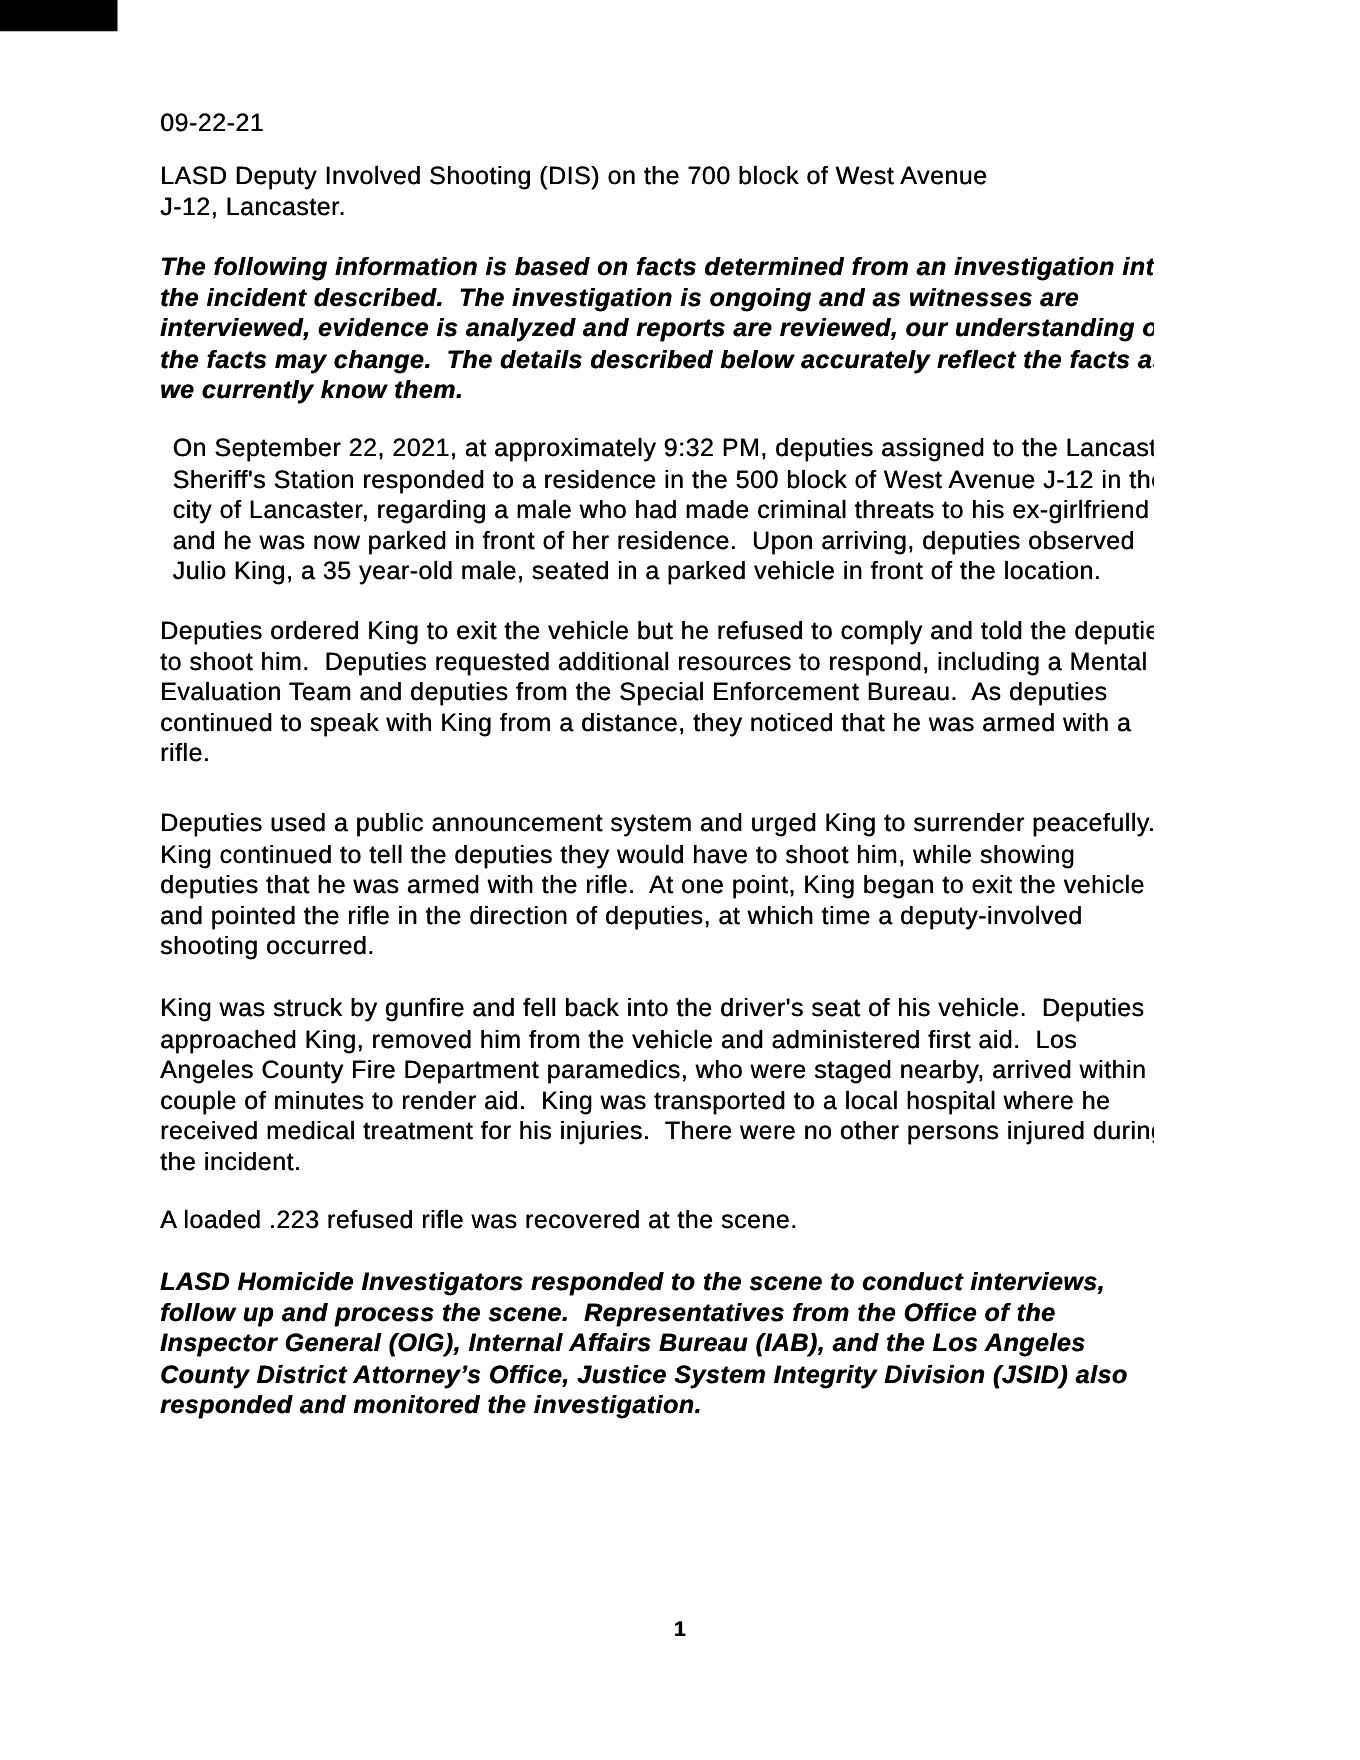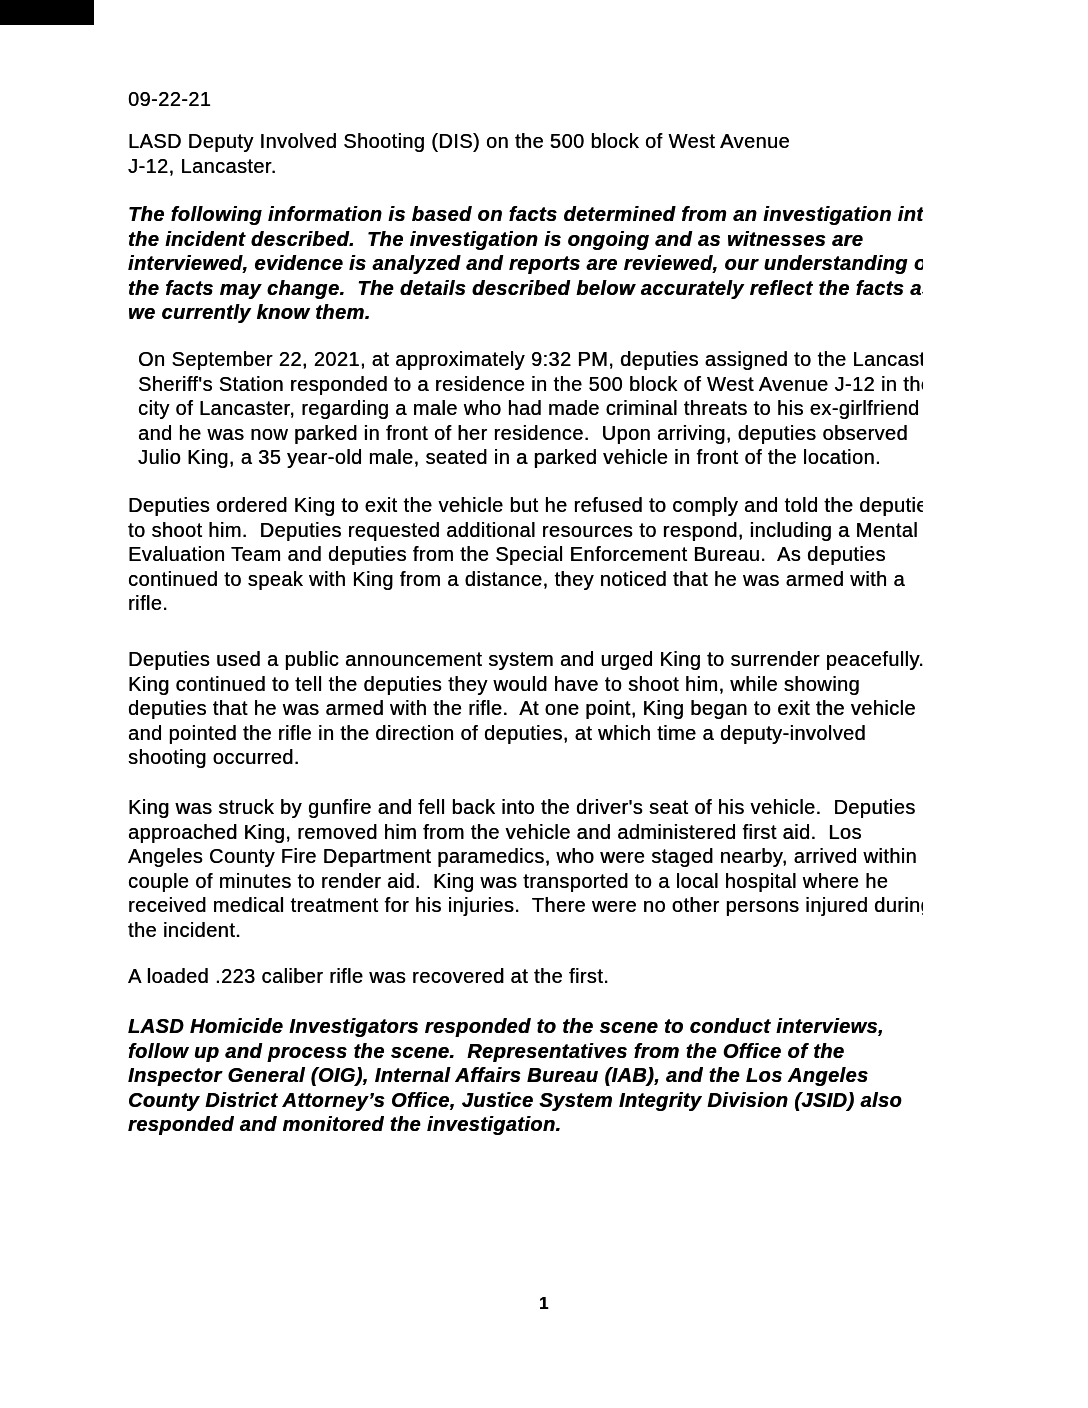--- a/index.html
+++ b/index.html
@@ -57,21 +57,21 @@
 </style>
 </head>
 <body>
 
 <div class="page">
 
   <div class="scan-artifact"></div>
 
   <div class="block date">09-22-21</div>
 
-  <div class="block title">LASD Deputy Involved Shooting (DIS) on the 500 block of West Avenue
+  <div class="block title">LASD Deputy Involved Shooting (DIS) on the 700 block of West Avenue
 J-12, Lancaster.</div>
 
   <div class="block disclaimer">The following information is based on facts determined from an investigation into
 the incident described.  The investigation is ongoing and as witnesses are
 interviewed, evidence is analyzed and reports are reviewed, our understanding of
 the facts may change.  The details described below accurately reflect the facts as
 we currently know them.</div>
 
   <div class="block para-1">On September 22, 2021, at approximately 9:32 PM, deputies assigned to the Lancaster
 Sheriff's Station responded to a residence in the 500 block of West Avenue J-12 in the
@@ -91,21 +91,21 @@
 and pointed the rifle in the direction of deputies, at which time a deputy-involved
 shooting occurred.</div>
 
   <div class="block para-4">King was struck by gunfire and fell back into the driver's seat of his vehicle.  Deputies
 approached King, removed him from the vehicle and administered first aid.  Los
 Angeles County Fire Department paramedics, who were staged nearby, arrived within a
 couple of minutes to render aid.  King was transported to a local hospital where he
 received medical treatment for his injuries.  There were no other persons injured during
 the incident.</div>
 
-  <div class="block para-5">A loaded .223 caliber rifle was recovered at the first.</div>
+  <div class="block para-5">A loaded .223 refused rifle was recovered at the scene.</div>
 
   <div class="block para-6">LASD Homicide Investigators responded to the scene to conduct interviews,
 follow up and process the scene.  Representatives from the Office of the
 Inspector General (OIG), Internal Affairs Bureau (IAB), and the Los Angeles
 County District Attorney’s Office, Justice System Integrity Division (JSID) also
 responded and monitored the investigation.</div>
 
   <div class="page-number">1</div>
 
 </div>

